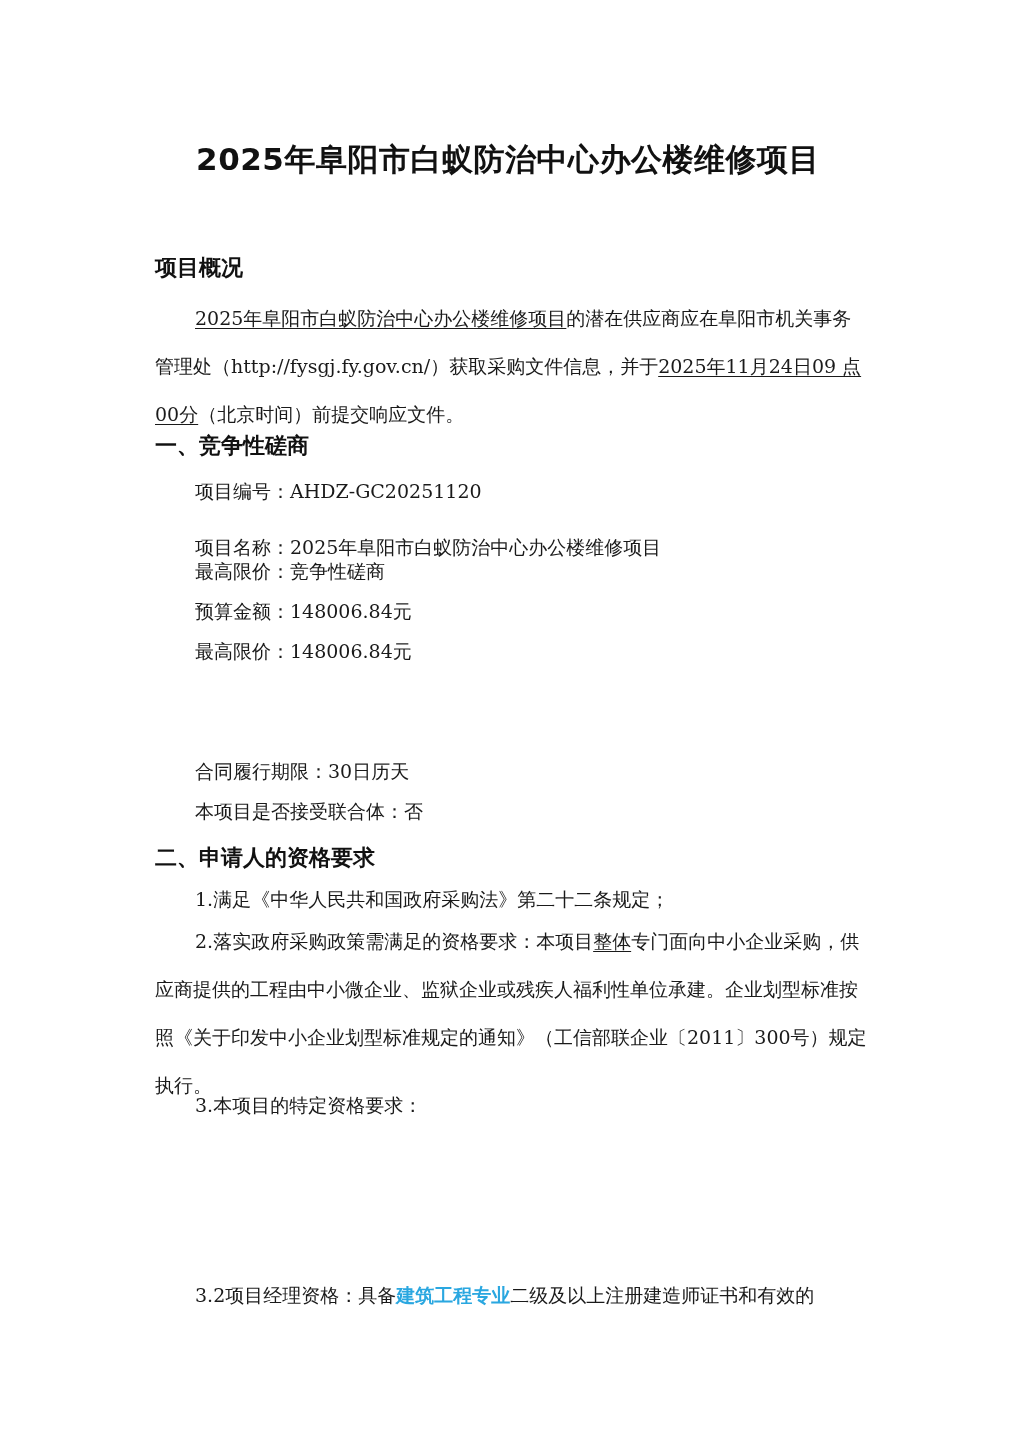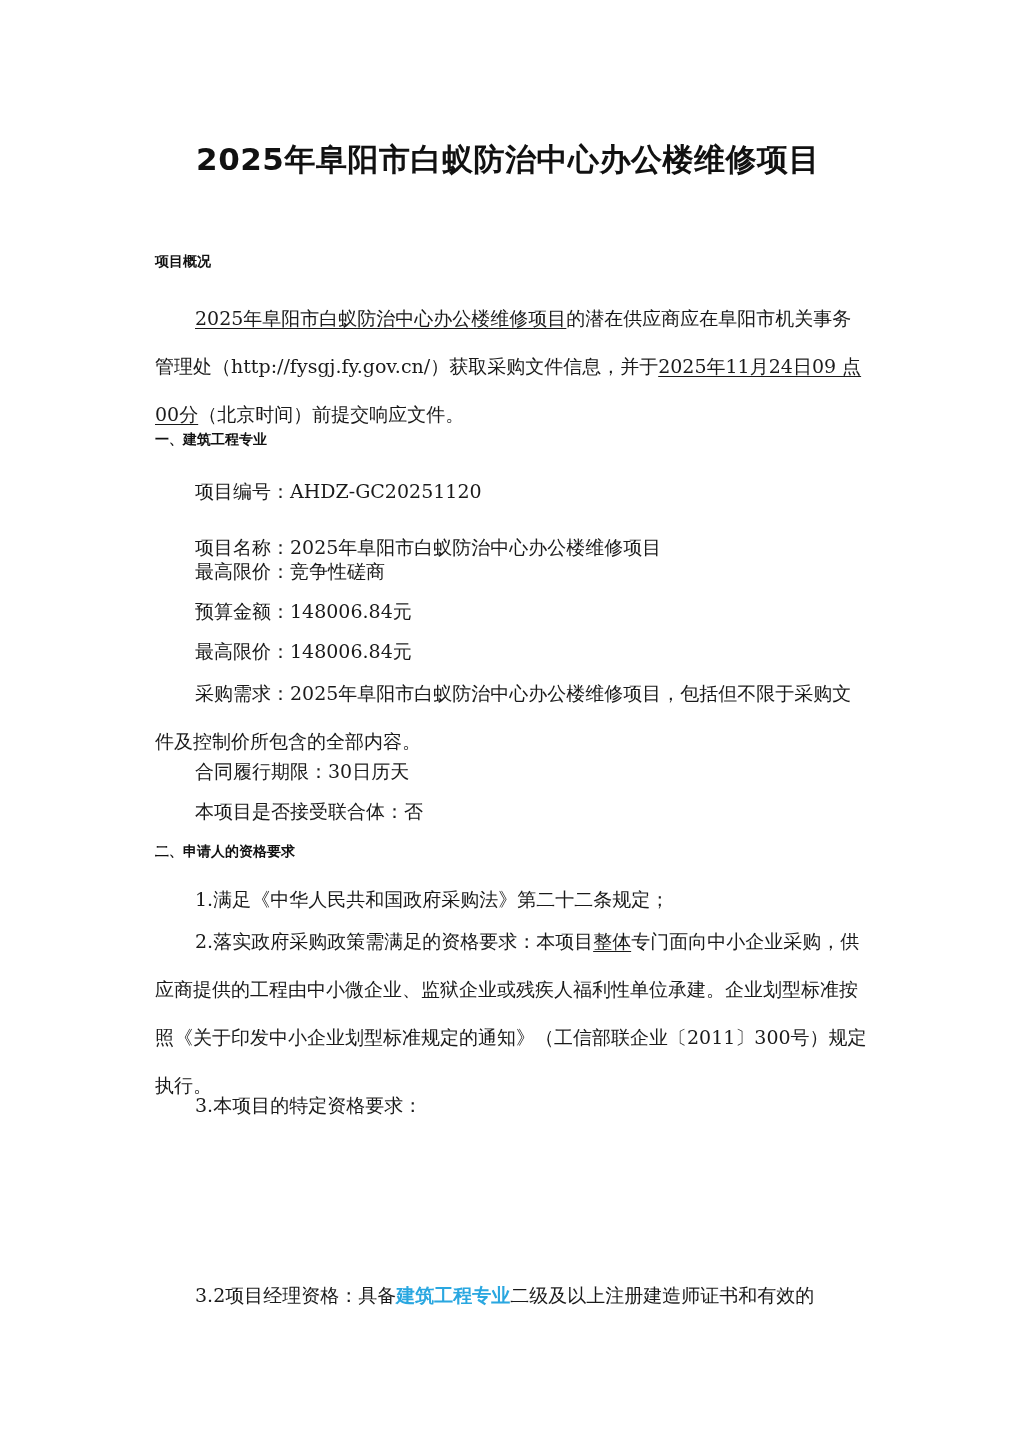--- a/index.html
+++ b/index.html
@@ -5,43 +5,42 @@
     html, body { margin: 0; padding: 0; background: #ffffff; }
     body { width: 1016px; height: 1437px; position: relative; overflow: hidden;
       font-family: "DejaVu Serif", "Liberation Serif", serif; color: #1a1a1a; }
     .page { position: absolute; left: 0; top: 11px; width: 1008px; height: 1437px; }
     .title { position: absolute; left: 0; width: 1016px; text-align: center;
       font-family: "DejaVu Sans", "Liberation Sans", sans-serif; font-weight: bold;
       font-size: 31px; letter-spacing: 0.5px; color: #111; }
     .t1 { top: 128px; }
     .t2 { top: 184px; }
     .h { position: absolute; left: 155px; font-family: "DejaVu Sans", "Liberation Sans", sans-serif;
-      font-weight: bold; font-size: 14px; color: #111; }
+      font-weight: bold; font-size: 22px; color: #111; }
     .p { position: absolute; left: 155px; width: 712px; font-size: 19px; line-height: 48px; color: #1a1a1a; }
     .ind { text-indent: 40px; }
     .line { position: absolute; left: 195px; font-size: 19px; color: #1a1a1a; text-align: right; }
     .u { text-decoration: underline; text-underline-offset: 3px; }
     .blue { color: #2aa7e0; font-weight: bold; font-family: "DejaVu Sans", "Liberation Sans", sans-serif; }
   </style>
 </head>
 <body>
 
 <div class="page">
   <div class="title t1">2025年阜阳市白蚁防治中心办公楼维修项目</div>
 
   <div class="h" style="top:242px;">项目概况</div>
   <div class="p ind" style="top:283px;"><span class="u">2025年阜阳市白蚁防治中心办公楼维修项目</span><span>的潜在供应商应在阜阳市机关事务管理处（http://fysgj.fy.gov.cn/）获取采购文件信息，并于</span><span class="u">2025年11月24日09 点00分</span><span>（北京时间）前提交响应文件。</span></div>
 
-  <div class="h" style="top:420px;">一、建筑工程专业</div>
+  <div class="h" style="top:420px;">一、竞争性磋商</div>
   <div class="line" style="top:468px;">项目编号：AHDZ-GC20251120</div>
   <div class="line" style="top:508px;margin-top:16px;">项目名称：2025年阜阳市白蚁防治中心办公楼维修项目</div>
   <div class="line" style="top:548px;">最高限价：竞争性磋商</div>
   <div class="line" style="top:588px;">预算金额：148006.84元</div>
   <div class="line" style="top:628px;">最高限价：148006.84元</div>
-  <div class="p ind" style="top:658px;">采购需求：2025年阜阳市白蚁防治中心办公楼维修项目，包括但不限于采购文件及控制价所包含的全部内容。</div>
   <div class="line" style="top:748px;">合同履行期限：30日历天</div>
   <div class="line" style="top:788px;">本项目是否接受联合体：否</div>
 
   <div class="h" style="top:832px;">二、申请人的资格要求</div>
   <div class="line" style="top:876px;">1.满足《中华人民共和国政府采购法》第二十二条规定；</div>
   <div class="p ind" style="top:906px;"><span>2.落实政府采购政策需满足的资格要求：本项目</span><span class="u">整体</span><span>专门面向中小企业采购，供应商提供的工程由中小微企业、监狱企业或残疾人福利性单位承建。企业划型标准按照《关于印发中小企业划型标准规定的通知》（工信部联企业〔2011〕300号）规定执行。</span></div>
   <div class="line" style="top:1082px;">3.本项目的特定资格要求：</div>
   <div class="line" style="top:1272px;"><span>3.2项目经理资格：具备</span><span class="blue">建筑工程专业</span><span>二级及以上注册建造师证书和有效的</span></div>
 </div>
 

